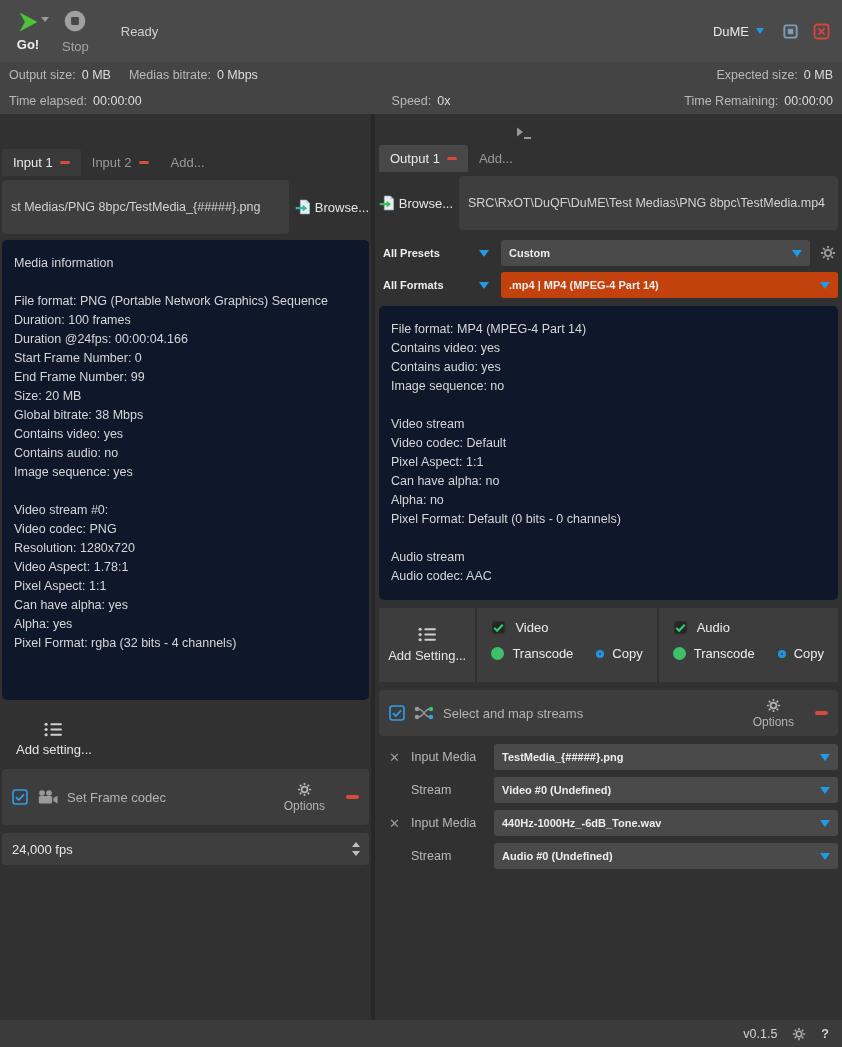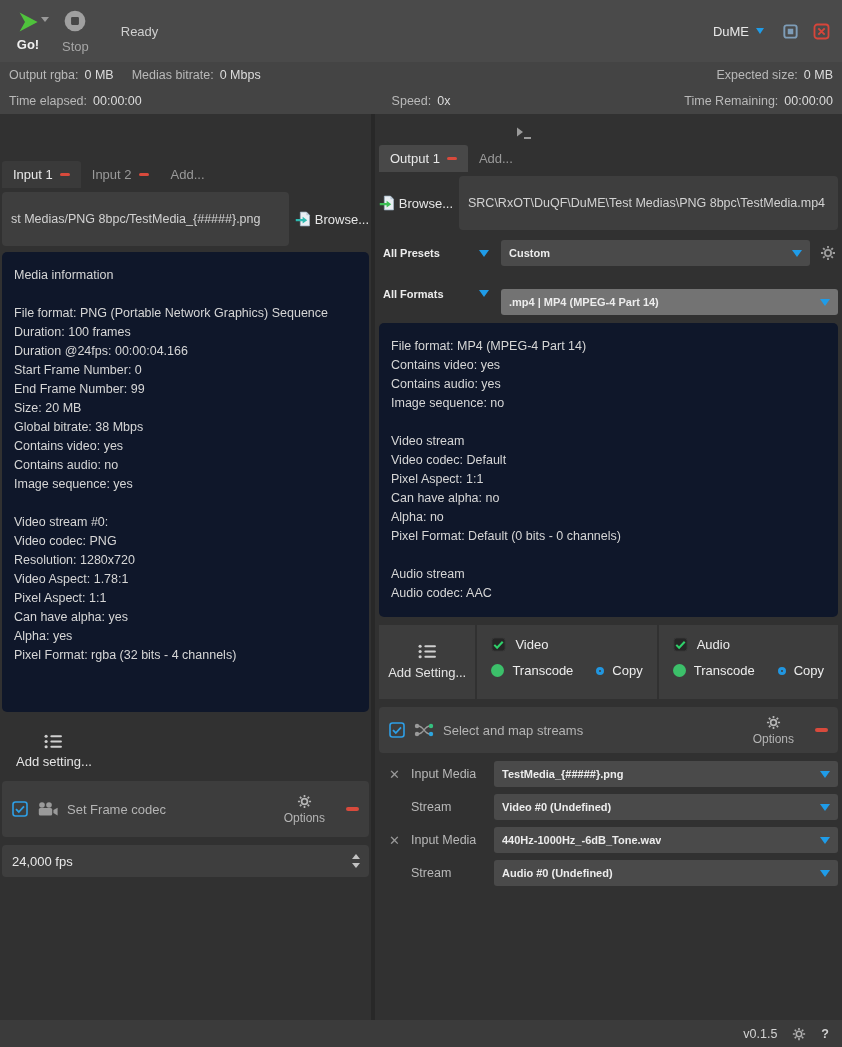--- a/index.html
+++ b/index.html
@@ -38,21 +38,21 @@
   .sb-sec { display:flex; gap:18px; flex:1; }
   .sb-sec.center { justify-content:center; }
   .sb-sec.right { justify-content:flex-end; }
   .sb-pair { display:flex; gap:6px; white-space:nowrap; }
   .sb-label { color:#b9b9b9; }
   .sb-value { color:#dcdcdc; }
 
   
   .main { position:absolute; top:114px; bottom:27px; left:0; right:0; }
   .panel { position:absolute; top:0; bottom:0; background:#313131; }
-  .panel.left  { left:0; width:371px; padding:46px 2px 0 2px; }
+  .panel.left  { left:0; width:371px; padding:34px 2px 0 2px; }
   .panel.right { left:375px; right:0; padding:30px 4px 0 4px; }
   .splitter-glyph { position:absolute; top:12px; left:140px; line-height:0; }
 
   
   .tabs { display:flex; align-items:flex-end; height:28px; margin-bottom:4px; }
   .tab { display:flex; align-items:center; gap:7px; padding:6px 11px; color:#9a9a9a; font-size:13px; border-radius:3px 3px 0 0; }
   .tab.active { color:#e9e9e9; }
   .panel.left  .tab.active { background:#3a3a3a; }
   .panel.right .tab.active { background:#484848; }
   .minus-sm { width:10px; height:3px; background:#d84a3c; border-radius:1.5px; display:inline-block; }
@@ -96,21 +96,21 @@
   
   .dd { width:0; height:0; border-left:5px solid transparent; border-right:5px solid transparent;
     border-top:7px solid #1f9ce8; flex:none; }
   .dd.small { border-left-width:4px; border-right-width:4px; border-top-width:6px; }
   .combo { display:flex; align-items:center; height:26px; border-radius:3px; padding:0 8px;
     font-weight:bold; color:#ececec; font-size:11px; white-space:nowrap; overflow:hidden; }
   .combo .combo-text { overflow:hidden; text-overflow:ellipsis; }
   .combo .dd { margin-left:auto; }
   .combo.flat { background:transparent; width:114px; padding:0 4px; }
   .combo.fill { background:#4a4a4a; flex:1; }
-  .combo.dark { background:#737373; flex:1;margin-top:17px; }
+  .combo.dark { background:#c2410c; flex:1; }
   .row-select { display:flex; align-items:center; gap:8px; margin-top:10px; }
   .row-select.second { margin-top:6px; }
   .gear-btn { line-height:0; padding:2px; flex:none; }
 
   
   .settings-strip { display:flex; gap:2px; margin-top:8px; height:74px; }
   .strip-cell { background:#3d3d3d; }
   .add-cell { width:104px; display:flex; flex-direction:column; align-items:center; justify-content:center; gap:6px; color:#e4e4e4; }
   .av-cell { flex:1; padding:12px 14px; display:flex; flex-direction:column; gap:11px; }
   .av-row { display:flex; align-items:center; gap:9px; color:#ececec; }
@@ -175,21 +175,21 @@
           <rect x="1.4" y="1.4" width="13.2" height="13.2" rx="2.5" fill="none" stroke="#d8453a" stroke-width="1.7"></rect>
           <path d="M5 5l6 6M11 5l-6 6" stroke="#d8453a" stroke-width="1.8"></path>
         </svg>
     </span>
   </div>
 
   <div class="statusbar">
     <div class="status-row">
       <div class="sb-sec">
         <span class="sb-pair">
-            <span class="sb-label">Output rgba:</span>
+            <span class="sb-label">Output size:</span>
             <span class="sb-value">0 MB</span>
           </span>
         <span class="sb-pair">
             <span class="sb-label">Medias bitrate:</span>
             <span class="sb-value">0 Mbps</span>
           </span>
       </div>
       <div class="sb-sec center"></div>
       <div class="sb-sec right">
         <span class="sb-pair">

